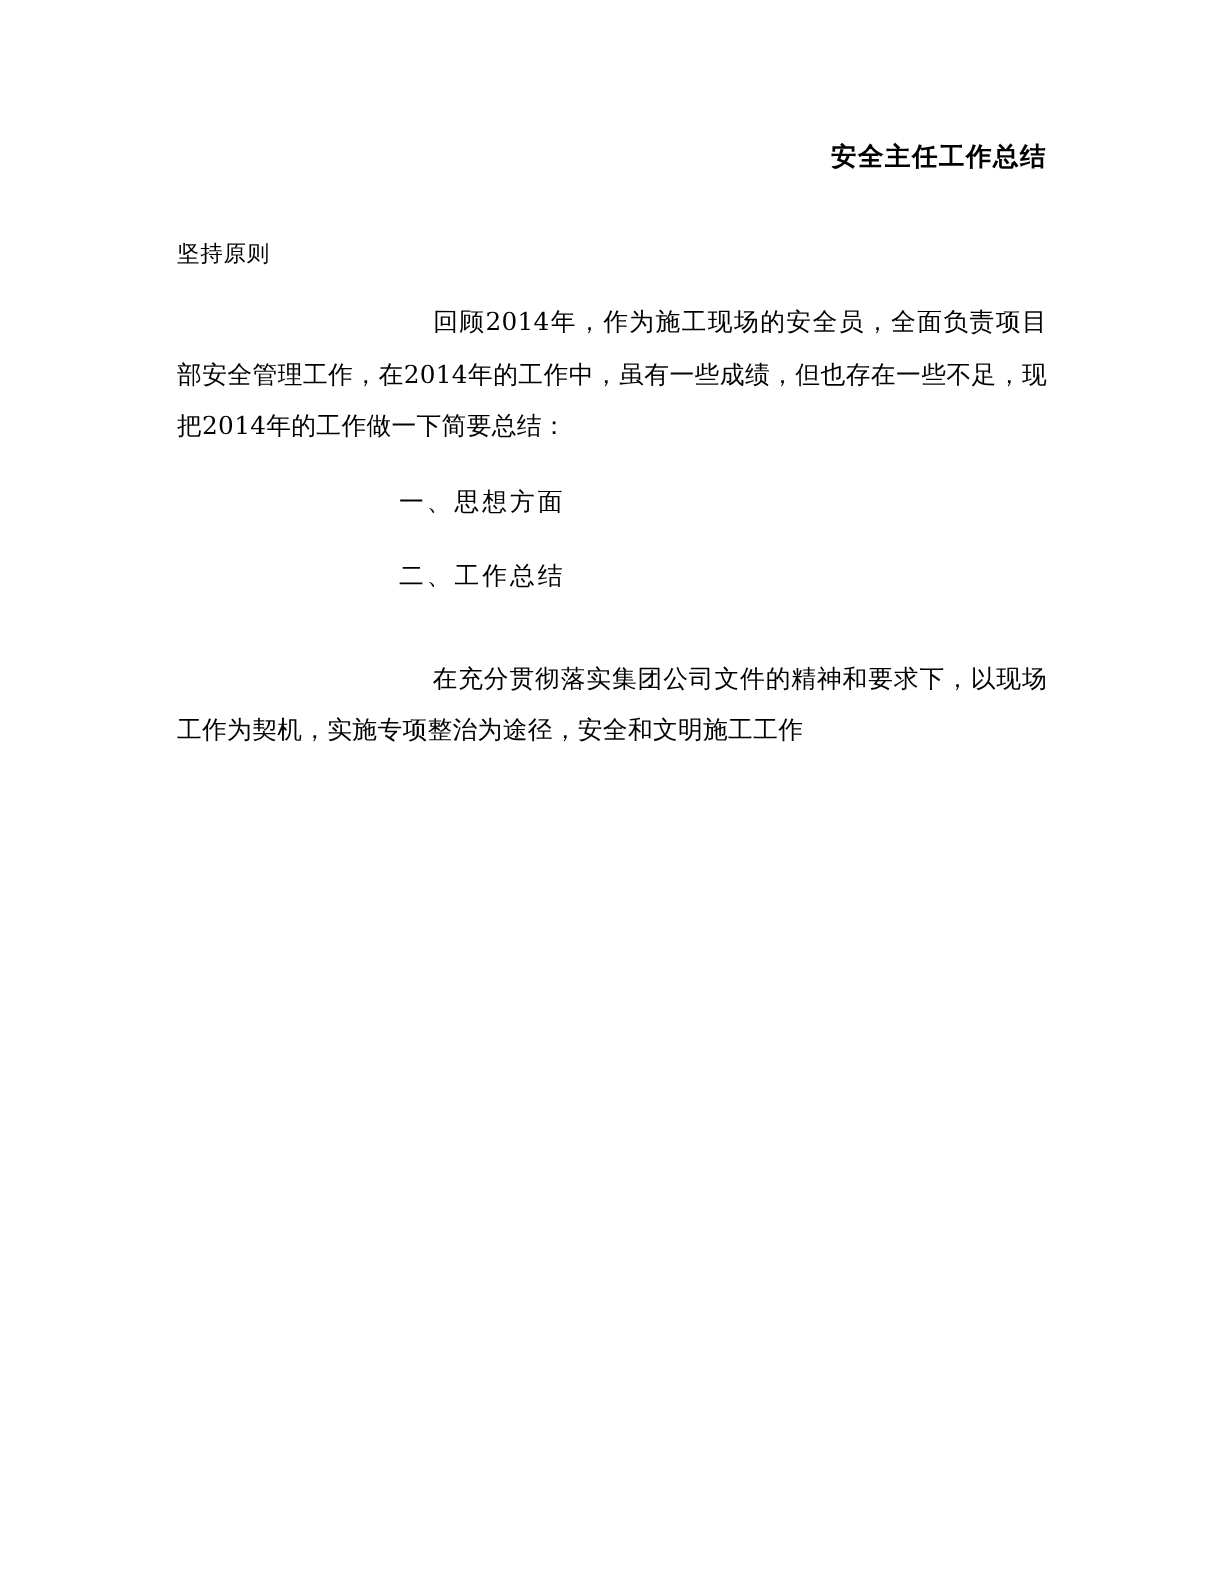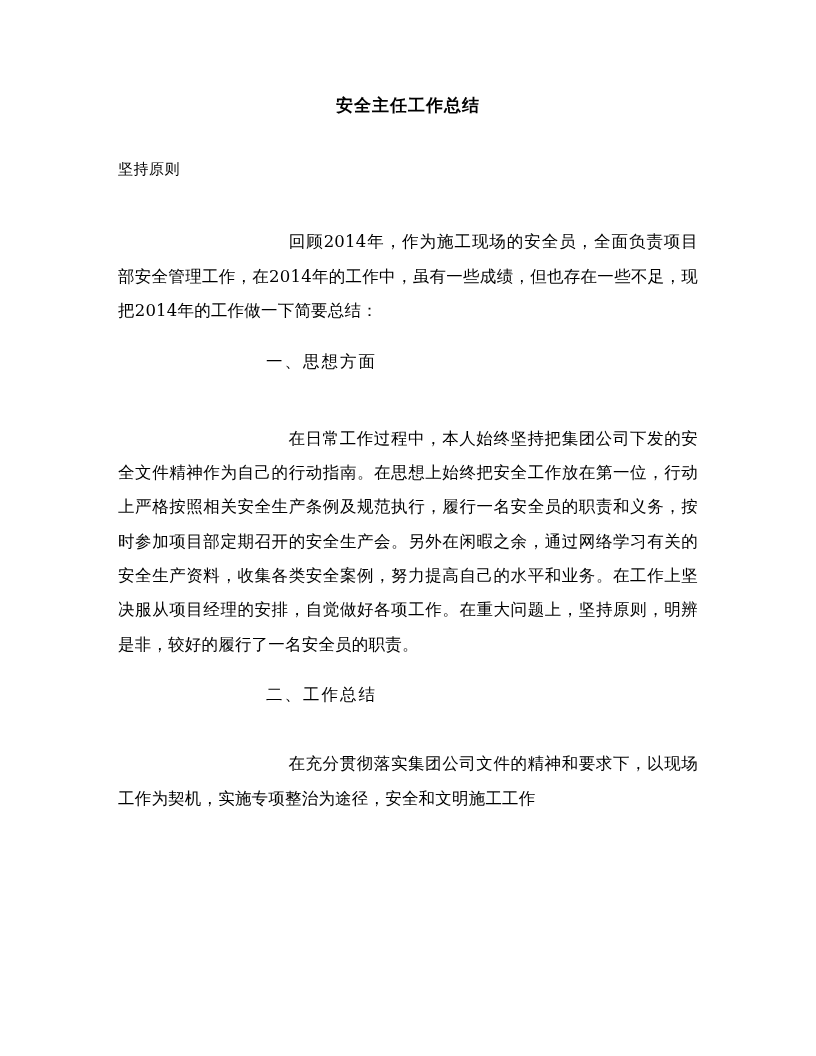--- a/index.html
+++ b/index.html
@@ -15,40 +15,40 @@
     -webkit-font-smoothing: antialiased;
   }
   .page {
     box-sizing: border-box;
     width: 816px;
     height: 1056px;
     padding: 88px 118px 70px 118px;
     position: relative;
   }
   .doc-title {
-    text-align: center;
+    text-align: right;
     font-size: 17px;
     font-weight: bold;
     letter-spacing: 1px;
     margin: 0 0 0 0;
     padding-top: 4px;
     line-height: 1.6;
   }
   .subtitle {
     font-size: 15px;
     line-height: 1.6;
     margin-top: 38px;
     letter-spacing: 0.5px;
   }
   .para {
     font-size: 16.5px;
     line-height: 2.08;
     text-align: justify;
     text-justify: inter-ideograph;
-    margin-top: 44px;
+    margin-top: 17px;
     letter-spacing: 0.2px;
   }
   .para .indent {
     display: inline-block;
     width: 170px;
   }
   .heading {
     font-size: 16.5px;
     line-height: 2.0;
     letter-spacing: 2px;
@@ -67,19 +67,18 @@
 <div class="page">
 
   <h1 class="doc-title">安全主任工作总结</h1>
 
   <div class="subtitle">坚持原则</div>
 
   <p class="para"><span class="indent"></span><span>回顾2014年，作为施工现场的安全员，全面负责项目部安全管理工作，在2014年的工作中，虽有一些成绩，但也存在一些不足，现把2014年的工作做一下简要总结：</span></p>
 
   <p class="heading"><span class="indent"></span><span>一、思想方面</span></p>
 
-  <p class="para"><span class="indent"></span><span>在日常工作过程中，本人始终坚持把集团公司下发的安全文件精神作为自己的行动指南。在思想上始终把安全工作放在第一位，行动上严格按照相关安全生产条例及规范执行，履行一名安全员的职责和义务，按时参加项目部定期召开的安全生产会。另外在闲暇之余，通过网络学习有关的安全生产资料，收集各类安全案例，努力提高自己的水平和业务。在工作上坚决服从项目经理的安排，自觉做好各项工作。在重大问题上，坚持原则，明辨是非，较好的履行了一名安全员的职责。</span></p>
 
   <p class="heading"><span class="indent"></span><span>二、工作总结</span></p>
 
   <p class="para para-tight"><span class="indent"></span><span>在充分贯彻落实集团公司文件的精神和要求下，以现场工作为契机，实施专项整治为途径，安全和文明施工工作</span></p>
 
 </div>
 
 </body></html>

